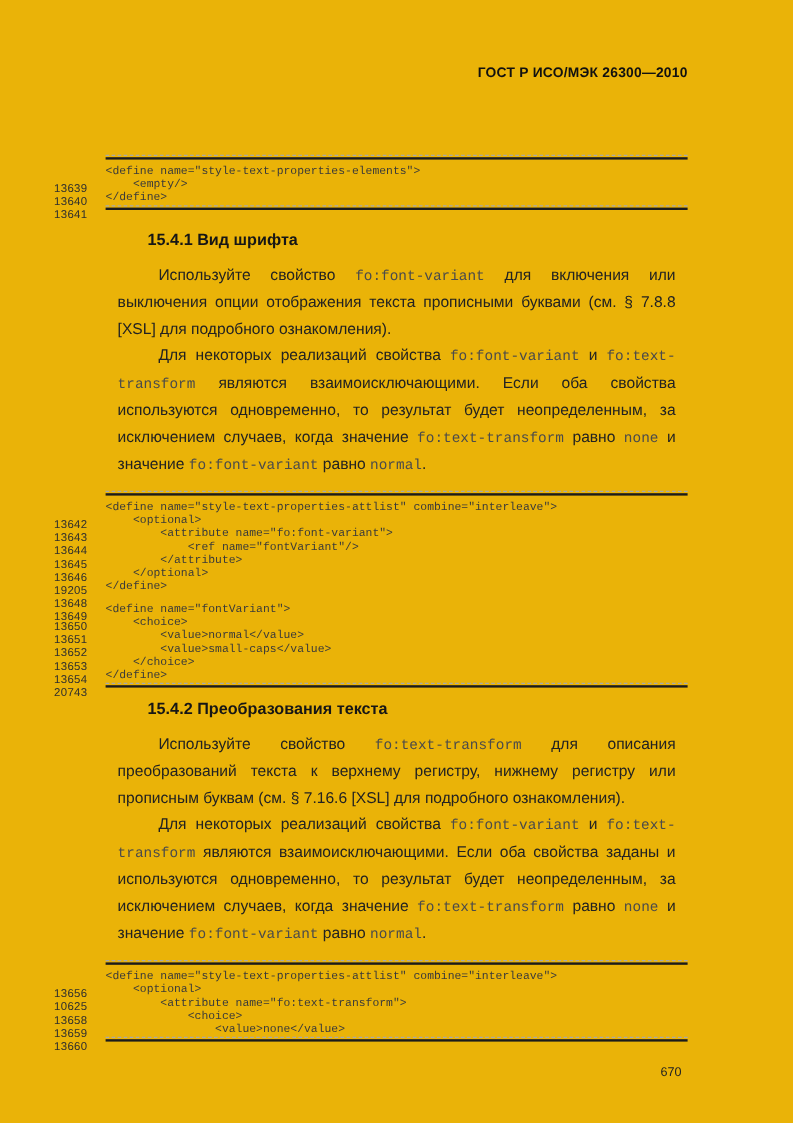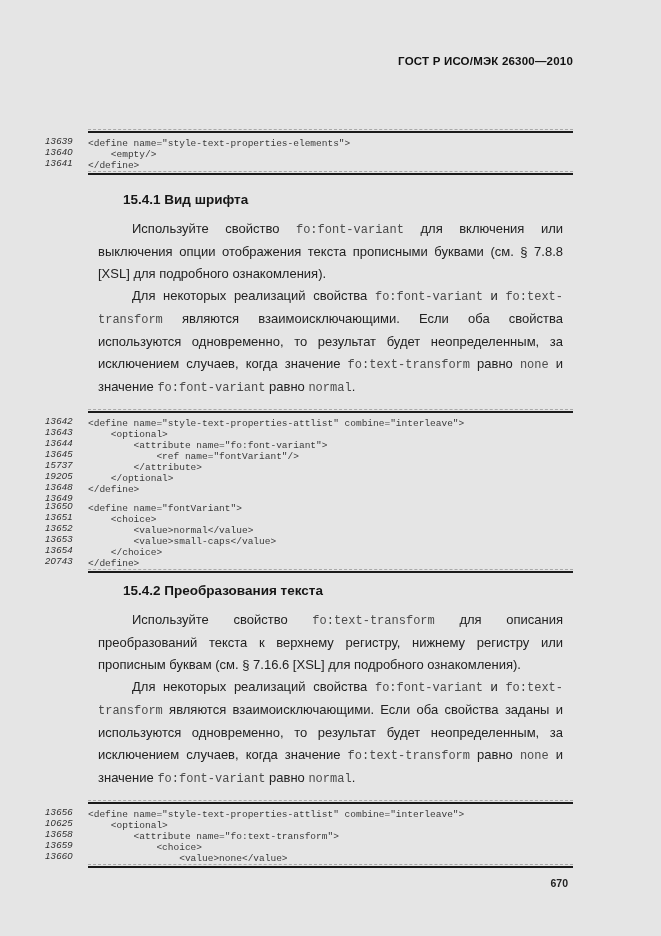--- a/index.html
+++ b/index.html
@@ -1,19 +1,19 @@
 <!DOCTYPE html>
 <html lang="ru"><head>
 <meta charset="utf-8">
 <style>
   html,body { margin:0; padding:0; background:#ffffff; }
   .page {
     position:relative;
     width:661px; height:936px;
-    background:#e5e5e5;
+    background:#eab308;
     box-sizing:border-box;
     padding:54px 88px 0 88px;
     font-family:"Liberation Sans", sans-serif;
     color:#1d1d1d;
     overflow:hidden;
   }
   .header {
     text-align:right;
     font-weight:bold;
     font-size:11.5px;
@@ -26,24 +26,23 @@
   .cb-1 { margin-top:61px; }
   .cb-2 { margin-top:2px; }
   .cb-3 { margin-top:2px; }
   .rule { width:100%; }
   .rule-dash { height:0; border-top:1px dashed #a9a9a9; margin-bottom:1px; }
   .rule-solid { height:2px; background:#1b1b1b; }
   .code-lines { padding:2px 0 3px 0; }
   .code-row { position:relative; height:11px; line-height:11px; }
   .code-row.blank { height:8px; }
   .line-num {
-    position:absolute; left:-43px; top:0; width:38px;
+    position:absolute; left:-43px; top:17px; width:38px;
     font-size:9.5px; color:#2e2e2e; letter-spacing:0.3px;
     font-family:"Liberation Sans", sans-serif;
-    font-style:italic;
   }
   .src {
     font-family:"Liberation Mono", monospace;
     font-size:9.5px; color:#3a3a3a; white-space:pre;
   }
   
   .heading {
     font-size:13.5px; font-weight:bold; color:#161616;
     margin:16px 0 0 35px; line-height:17px;
   }
@@ -52,22 +51,22 @@
   .body-par {
     margin:0; font-size:13px; line-height:22px;
     text-align:justify; text-indent:34px; color:#222;
   }
   .paras .body-par:first-child { margin-top:9px; }
   .inline-code {
     font-family:"Liberation Mono", monospace;
     font-size:12px; color:#4b4b4b;
   }
   .pagenum {
-    margin-top:9px; margin-right:5px;
-    text-align:right; font-size:10.5px; color:#222;font-weight:bold;
+    margin-top:20px; margin-right:5px;
+    text-align:right; font-size:10.5px; color:#222;
   }
 </style>
 </head>
 <body>
 
 <div class="page">
 
   <div class="header">
     <span>ГОСТ Р ИСО/МЭК 26300—2010</span>
   </div>
@@ -97,21 +96,21 @@
   <section class="codeblock cb-2">
     <div class="rule">
       <div class="rule-dash"></div>
       <div class="rule-solid"></div>
     </div>
     <div class="code-lines">
         <div class="code-row"><span class="line-num">13642</span><span class="src">&lt;define name="style-text-properties-attlist" combine="interleave"&gt;</span></div>
         <div class="code-row"><span class="line-num">13643</span><span class="src">    &lt;optional&gt;</span></div>
         <div class="code-row"><span class="line-num">13644</span><span class="src">        &lt;attribute name="fo:font-variant"&gt;</span></div>
         <div class="code-row"><span class="line-num">13645</span><span class="src">            &lt;ref name="fontVariant"/&gt;</span></div>
-        <div class="code-row"><span class="line-num">15737</span><span class="src">        &lt;/attribute&gt;</span></div>
+        <div class="code-row"><span class="line-num">13646</span><span class="src">        &lt;/attribute&gt;</span></div>
         <div class="code-row"><span class="line-num">19205</span><span class="src">    &lt;/optional&gt;</span></div>
         <div class="code-row"><span class="line-num">13648</span><span class="src">&lt;/define&gt;</span></div>
         <div class="code-row blank"><span class="line-num">13649</span><span class="src"></span></div>
         <div class="code-row"><span class="line-num">13650</span><span class="src">&lt;define name="fontVariant"&gt;</span></div>
         <div class="code-row"><span class="line-num">13651</span><span class="src">    &lt;choice&gt;</span></div>
         <div class="code-row"><span class="line-num">13652</span><span class="src">        &lt;value&gt;normal&lt;/value&gt;</span></div>
         <div class="code-row"><span class="line-num">13653</span><span class="src">        &lt;value&gt;small-caps&lt;/value&gt;</span></div>
         <div class="code-row"><span class="line-num">13654</span><span class="src">    &lt;/choice&gt;</span></div>
         <div class="code-row"><span class="line-num">20743</span><span class="src">&lt;/define&gt;</span></div>
       </div>

